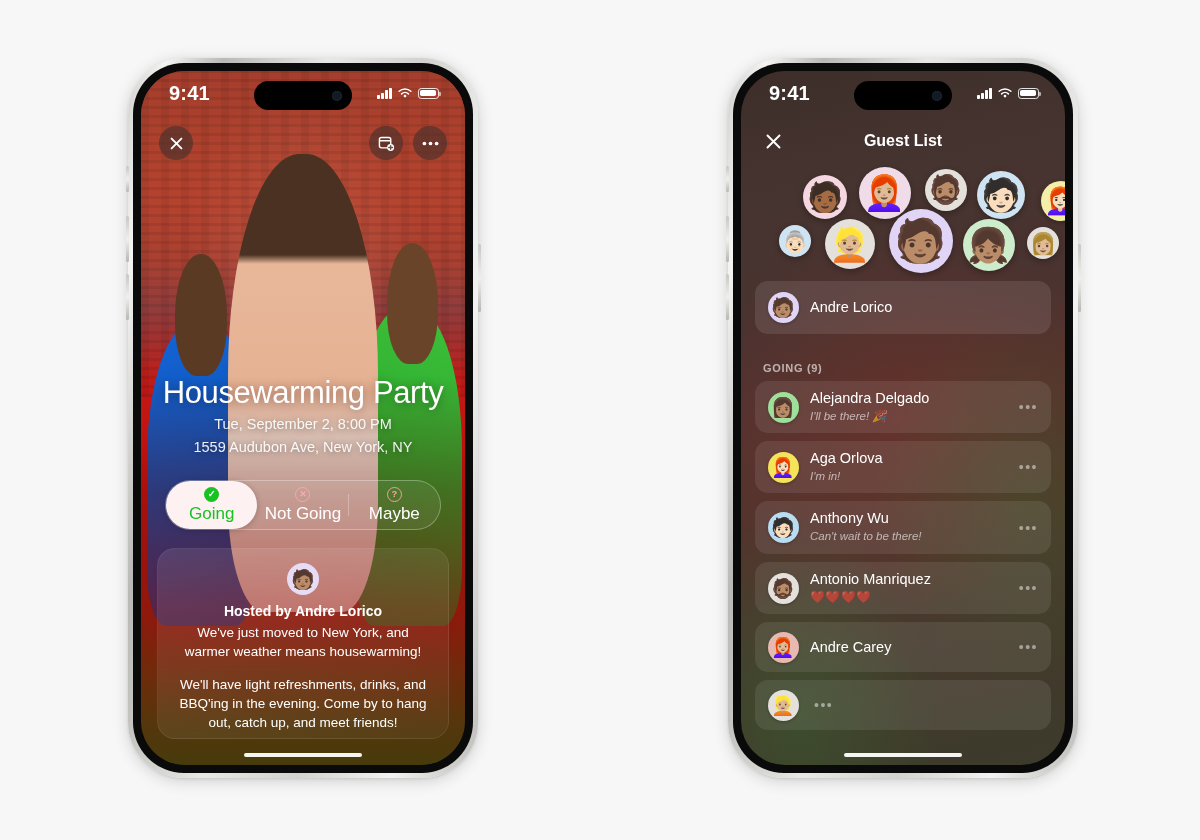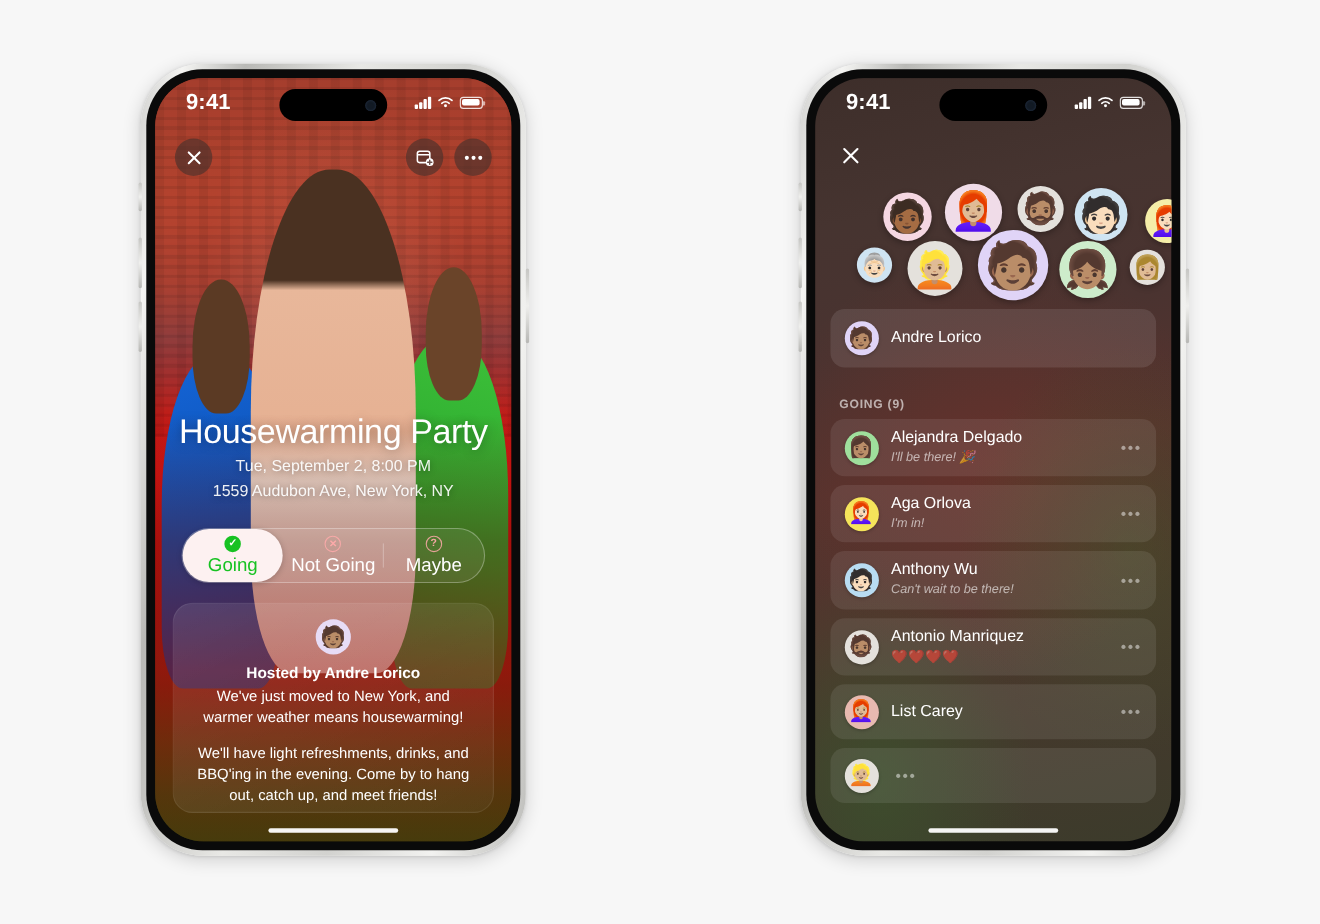--- a/index.html
+++ b/index.html
@@ -316,20 +316,21 @@
               </div>
           </div>
         </div>
 
         <div class="gl-header">
           <div class="gl-close">
             <svg width="17" height="17" viewBox="0 0 15 15">
               <path d="M2.2 2.2 12.8 12.8M12.8 2.2 2.2 12.8" stroke="#fff" stroke-width="1.7" stroke-linecap="round"></path>
             </svg>
           </div>
+          <div class="gl-title">Guest List</div>
         </div>
 
         <div class="av-cluster" id="avCluster">
             <div class="av" style="left: 62px; top: 8px; width: 44px; height: 44px; background: rgb(245, 215, 226); font-size: 29px;">
               <span>🧑🏾</span>
             </div>
             <div class="av" style="left: 118px; top: 0px; width: 52px; height: 52px; background: rgb(240, 220, 232); font-size: 34px;">
               <span>👩🏼‍🦰</span>
             </div>
             <div class="av" style="left: 184px; top: 2px; width: 42px; height: 42px; background: rgb(228, 225, 220); font-size: 28px;">
@@ -394,21 +395,21 @@
               <div class="row-av" style="background: rgb(228, 225, 220);">🧔🏽</div>
               <div class="row-txt">
                 <div class="row-name">Antonio Manriquez</div>
                 <div class="row-note emoji">❤️❤️❤️❤️</div>
               </div>
               <div class="row-more">•••</div>
             </div>
             <div class="row">
               <div class="row-av" style="background: rgb(232, 185, 176);">👩🏼‍🦰</div>
               <div class="row-txt">
-                <div class="row-name">List Carey</div>
+                <div class="row-name">Andre Carey</div>
               </div>
               <div class="row-more">•••</div>
             </div>
             <div class="row">
               <div class="row-av" style="background: rgb(228, 225, 220);">👱🏼</div>
               <div class="row-more">•••</div>
             </div>
           </div>
 
         <div class="home-ind"></div>

